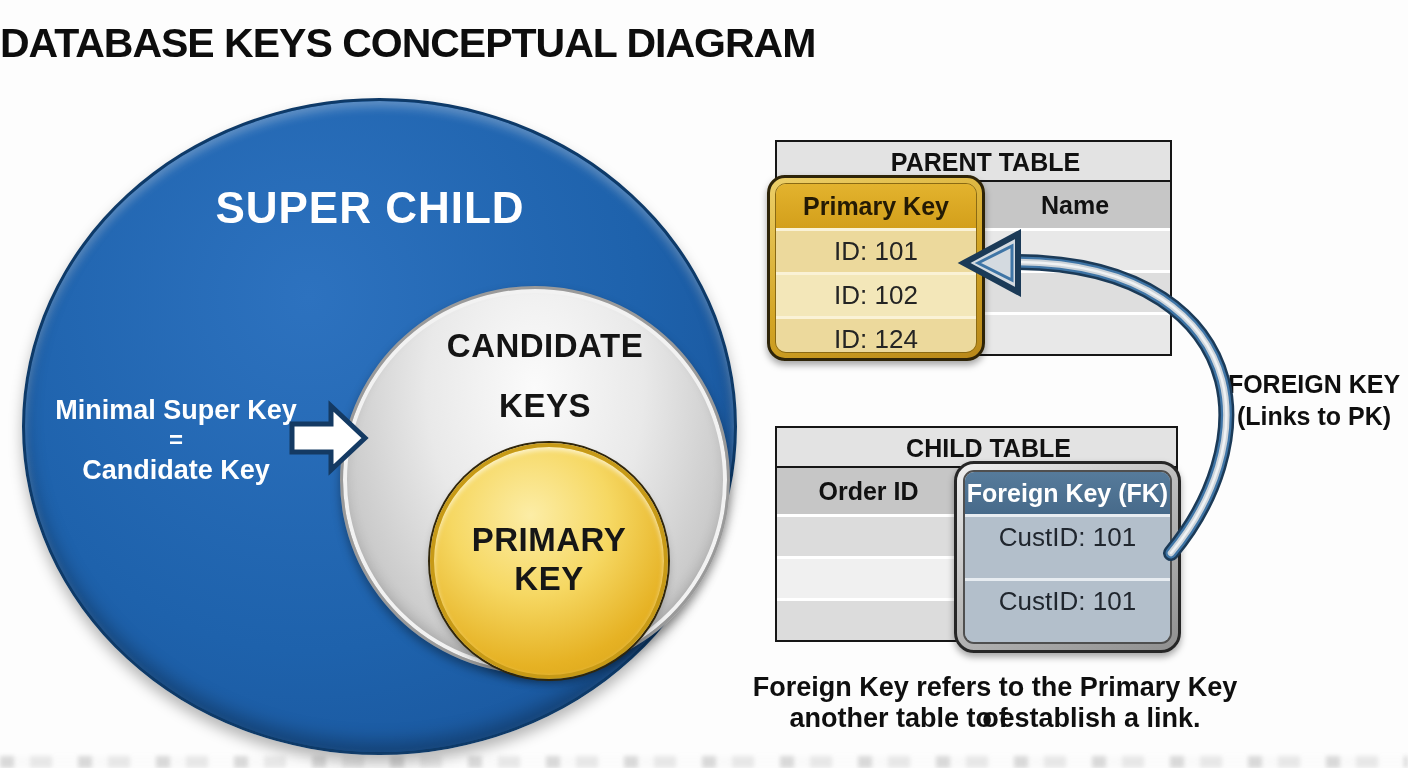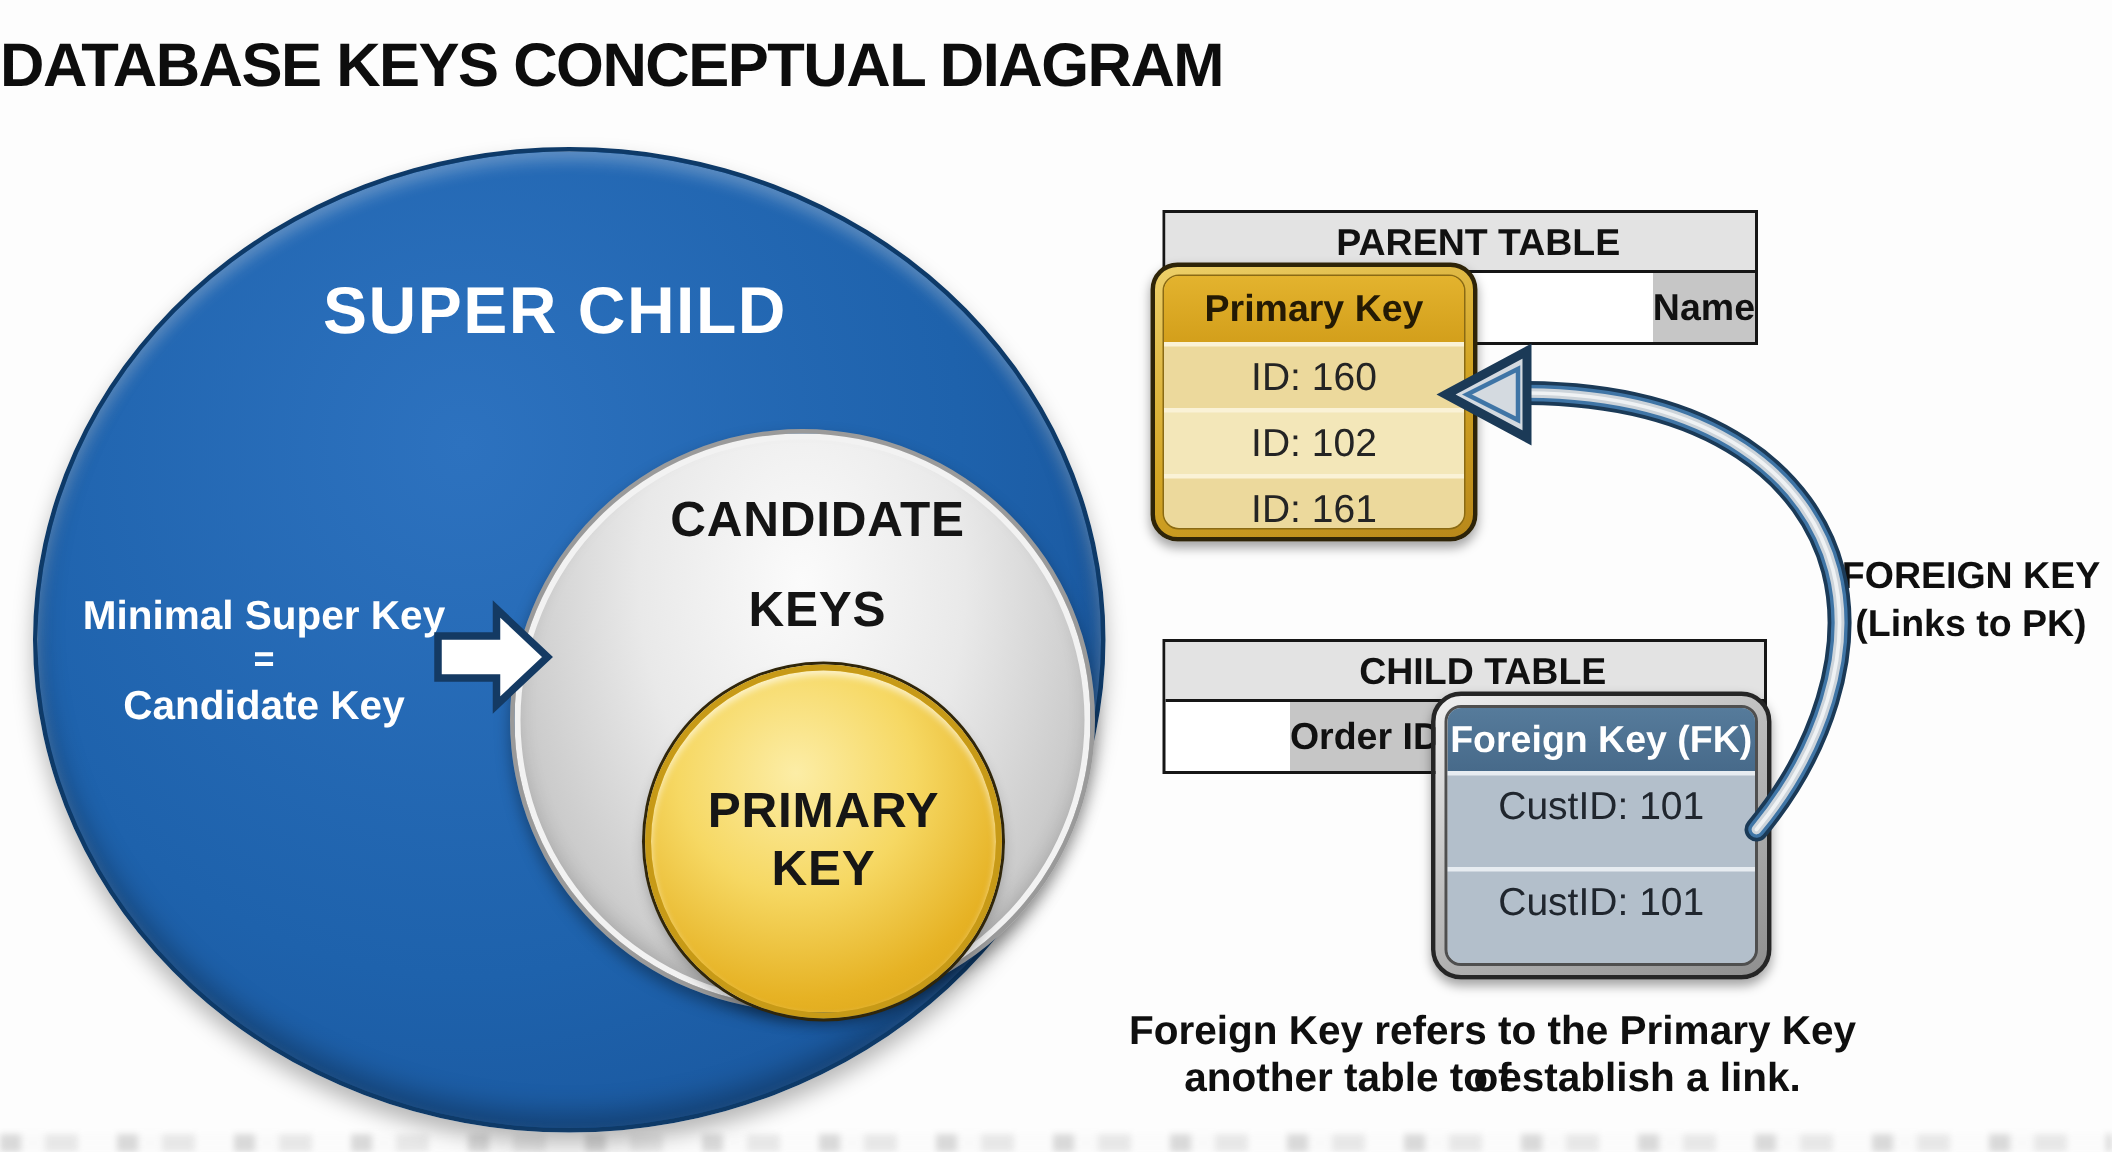--- a/index.html
+++ b/index.html
@@ -43,21 +43,21 @@
     font-weight:bold; color:#ffffff; }
   #annot-line1 { top:395px; font-size:27px; }
   #annot-line2 { top:426px; font-size:24px; }
   #annot-line3 { top:455px; font-size:27px; }
 
   
   .tbl { background:#ffffff; border:2px solid #161616; }
   .tbl-title { height:40px; line-height:40px; text-align:center; background:#e3e3e3;
     border-bottom:2px solid #161616; font-size:25px; font-weight:bold; color:#111;padding-left:24px; }
   .tbl-body { display:flex; }
-  .col { display:flex; flex-direction:row;justify-content:flex-end; }
+  .col { display:flex; flex-direction:column; }
   .col-header { height:46px; line-height:46px; text-align:center; background:#c6c6c6;
     font-size:25px; font-weight:bold; color:#111; }
   .cell { height:42px; line-height:42px; text-align:center; font-size:26px; color:#1c1c1c;
     border-top:3px solid #ffffff; }
 
   #parent-table { left:775px; top:140px; width:397px; }
   #parent-table .col-pk   { width:203px; }
   #parent-table .col-name { width:190px; }
   #child-table  { left:775px; top:426px; width:403px; }
   #child-table .col-order { width:183px; }
@@ -151,23 +151,23 @@
         <div class="cell shade-a"></div>
         <div class="cell shade-b"></div>
         <div class="cell shade-a"></div>
       </div>
     </div>
   </div>
 
   <div id="pk-box" class="abs">
     <div id="pk-box-inner">
       <div id="pk-header">Primary Key (PK)</div>
-      <div class="pk-cell gold-a">ID: 160</div>
+      <div class="pk-cell gold-a">ID: 101</div>
       <div class="pk-cell gold-b">ID: 102</div>
-      <div class="pk-cell gold-a">ID: 161</div>
+      <div class="pk-cell gold-a">ID: 124</div>
     </div>
   </div>
 
   <div id="child-table" class="abs tbl">
     <div class="tbl-title">CHILD TABLE</div>
     <div class="tbl-body">
       <div class="col col-order">
         <div class="col-header">Order ID</div>
         <div class="cell shade-c"></div>
         <div class="cell shade-d"></div>

